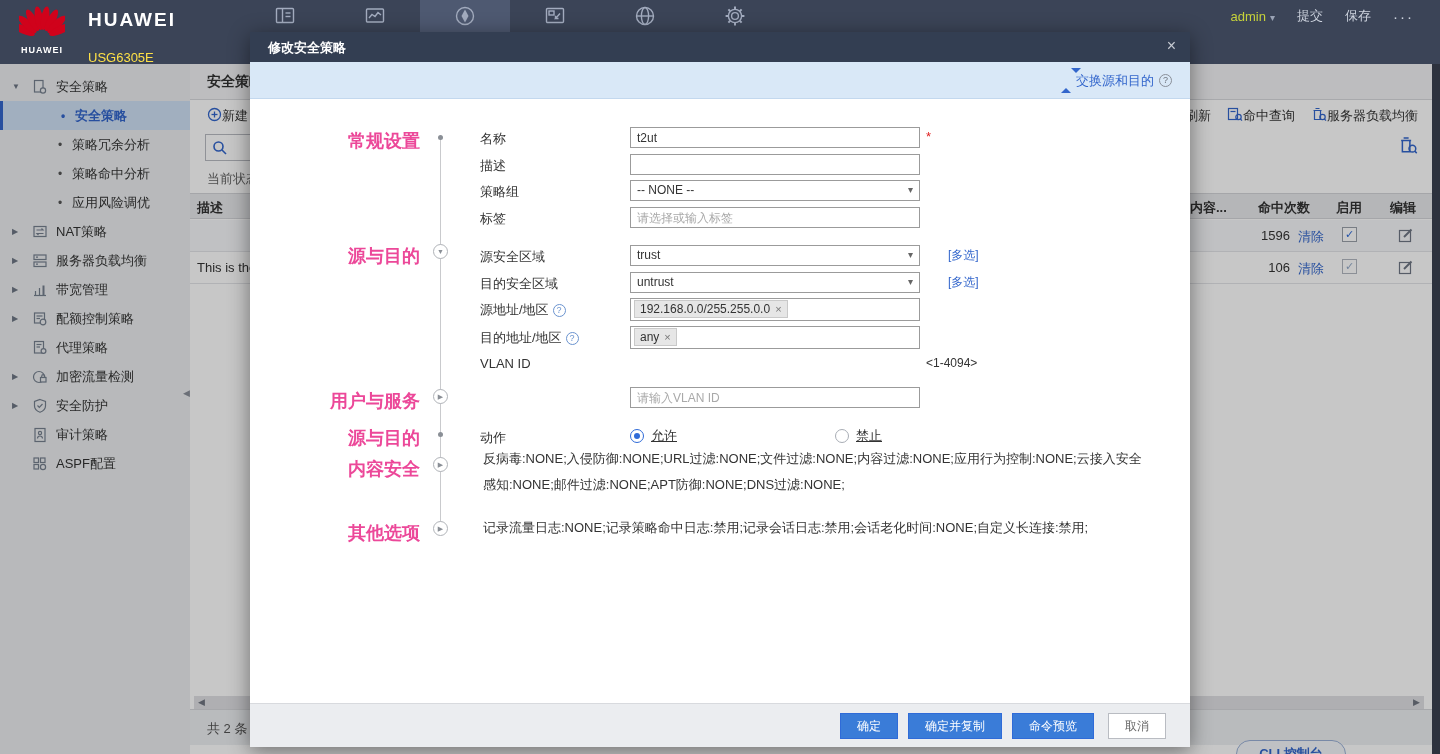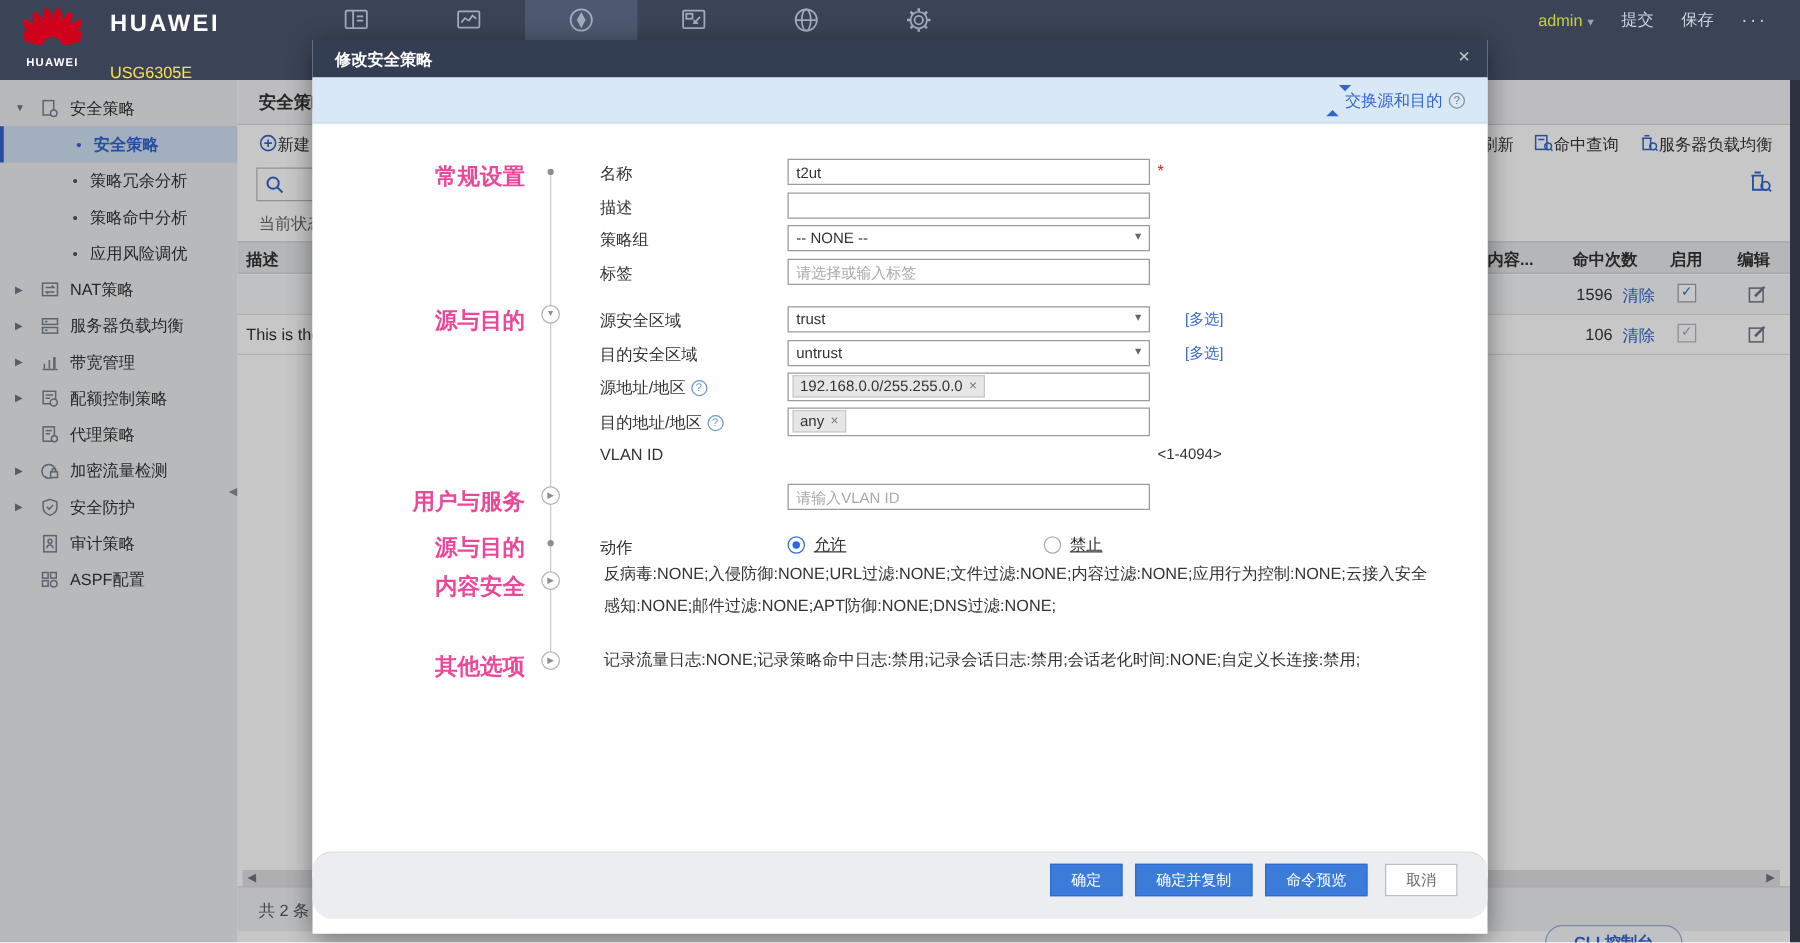--- a/index.html
+++ b/index.html
@@ -100,21 +100,21 @@
   .chip { display:inline-flex; align-items:center; gap:5px; background:#e6e6e6; border:1px solid #c9c9c9; font-size:12px; color:#333; padding:1px 5px; }
   .chip .x { color:#777; font-size:11px; cursor:pointer; }
   .req { position:absolute; left:676px; color:#e02020; font-size:13px; }
   .multi { position:absolute; left:698px; font-size:12px; }
   .range-hint { position:absolute; left:676px; font-size:12px; color:#333; }
   .summary { position:absolute; left:233px; width:660px; font-size:13px; color:#333; line-height:26px; }
   .radio-opt { position:absolute; display:flex; align-items:center; gap:7px; cursor:pointer; font-size:13px;text-decoration:underline; }
   .radio { width:14px; height:14px; border:1px solid #a8adb5; border-radius:50%; background:#fff; position:relative; }
   .radio.checked { border-color:#2f6bd8; }
   .radio.checked::after { content:""; position:absolute; left:3px; top:3px; width:6px; height:6px; border-radius:50%; background:#2f6bd8; }
-  .modal-footer { position:absolute; left:0; bottom:12px; width:100%; height:54px; background:#ebedf0; border-top:1px solid #d8dade;border-radius:16px; }
+  .modal-footer { position:absolute; left:0; bottom:0; width:100%; height:44px; background:#ebedf0; border-top:1px solid #d8dade; }
   .btn-row { position:absolute; right:24px; top:9px; display:flex; gap:10px; }
   .btn { height:26px; padding:0 16px; font-size:12px; border:1px solid #2f6bd8; background:#3a7cd8; color:#fff; cursor:pointer; font-family:inherit; }
   .btn.ghost { background:#fff; border:1px solid #b9bcc2; color:#666; margin-left:4px; }
 </style>
 </head>
 <body>
 
 <div class="topbar">
   <div class="logo-wrap">
     <svg width="46" height="40" viewBox="0 0 44 40">

